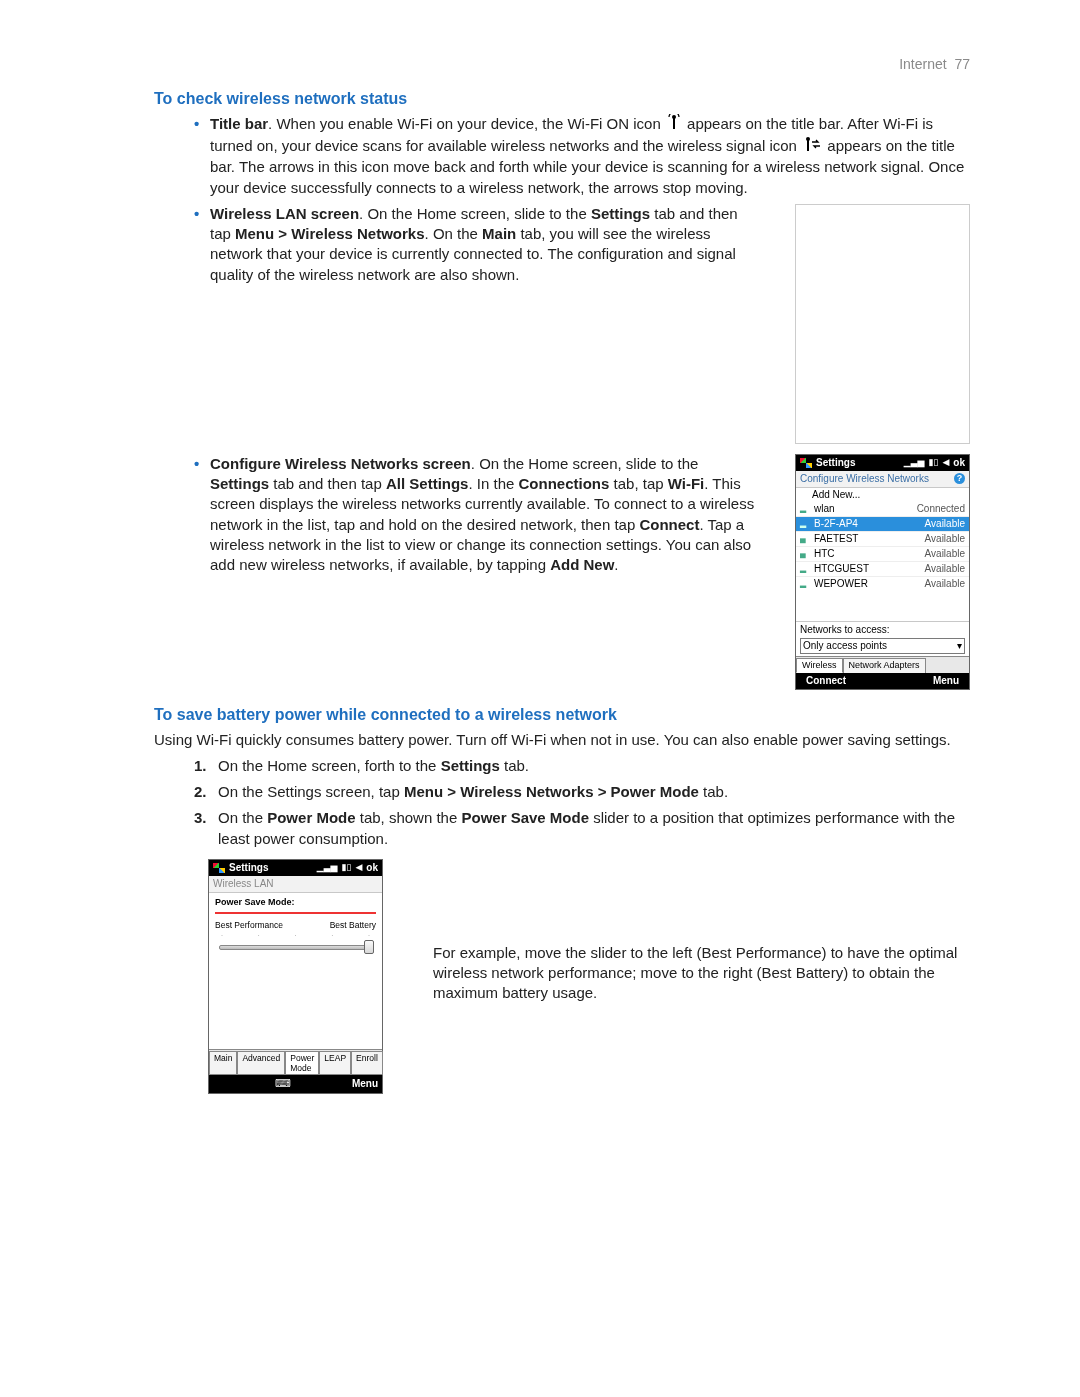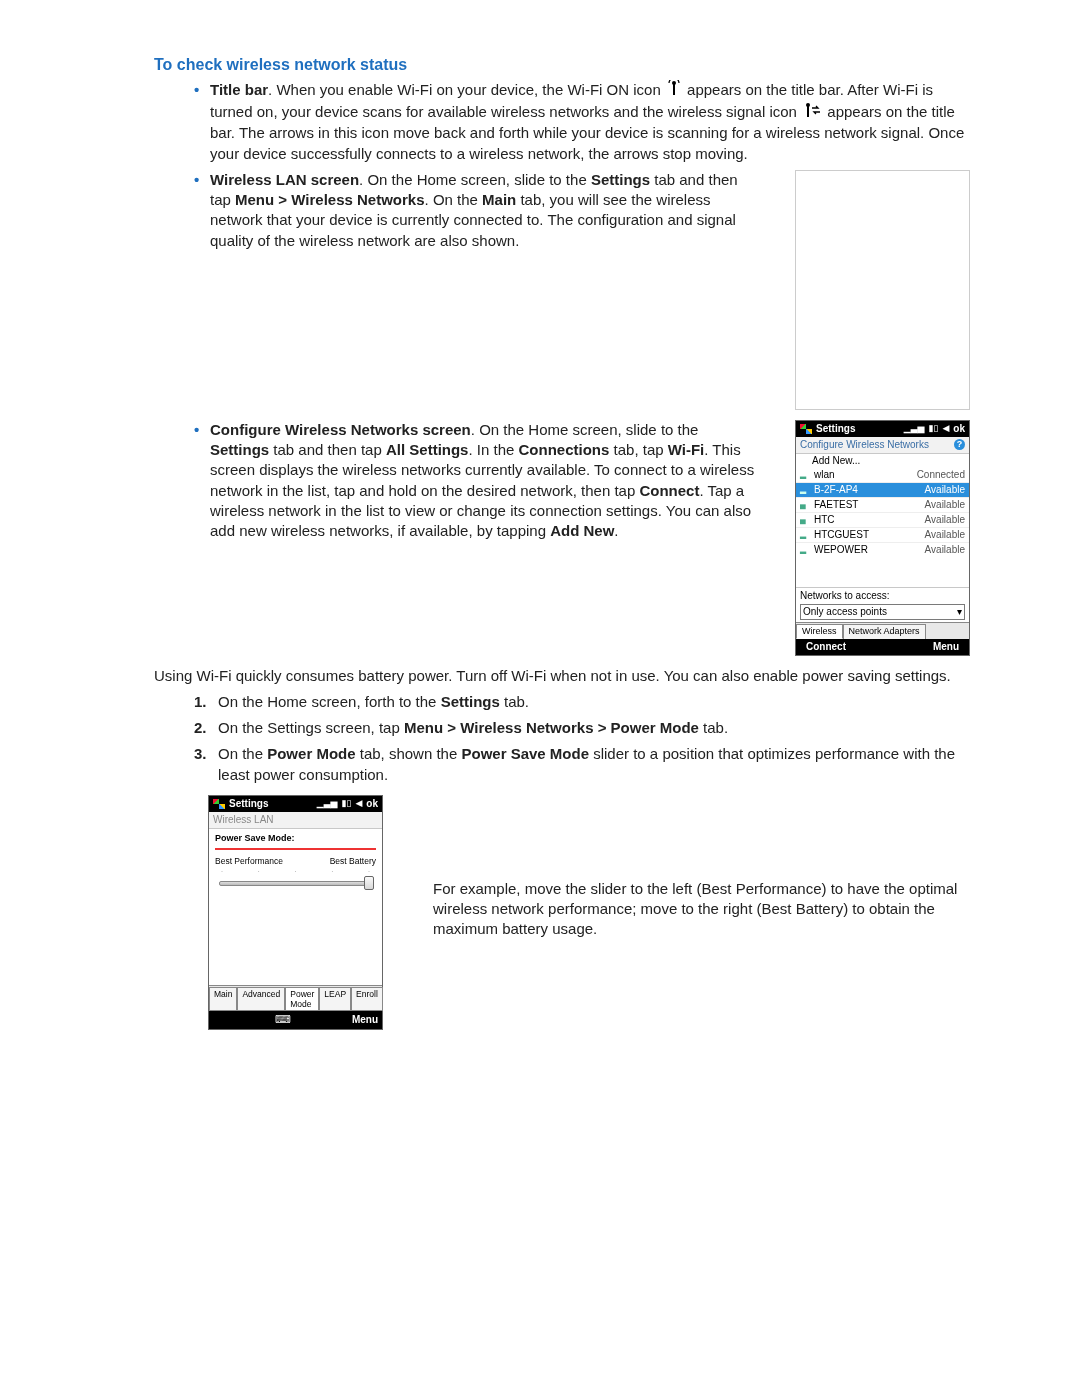--- a/index.html
+++ b/index.html
@@ -305,20 +305,23 @@
     flex: 1;
     padding-top: 84px;
     line-height: 1.35;
   }
 </style>
 </head>
 <body>
 
 <div class="page">
 
+  <div class="runhead">
+    <span>Internet</span>&nbsp;&nbsp;<span class="pg">77</span>
+  </div>
 
   <h3 class="sec">To check wireless network status</h3>
 
   <ul class="bullets">
     <li>
       <span class="bold">Title bar</span><span>. When you enable Wi-Fi on your device, the Wi-Fi ON icon </span>
       <span class="inline-icon">
         <svg width="14" height="16" viewBox="0 0 14 16">
             <circle cx="7" cy="3" r="2" fill="#000"></circle>
             <rect x="6" y="4" width="2" height="11" fill="#000"></rect>
@@ -420,20 +423,21 @@
         <div class="tab active">Wireless</div>
         <div class="tab">Network Adapters</div>
       </div>
       <div class="wm-softbar">
         <span>Connect</span>
         <span>Menu</span>
       </div>
     </div>
   </div>
 
+  <h3 class="sec" style="margin-top:16px;">To save battery power while connected to a wireless network</h3>
   <p class="body">Using Wi-Fi quickly consumes battery power. Turn off Wi-Fi when not in use. You can also enable power saving settings.</p>
 
   <ol class="steps">
     <li>
       <span>On the Home screen, forth to the </span><span class="bold">Settings</span><span> tab.</span>
     </li>
     <li>
       <span>On the Settings screen, tap </span><span class="bold">Menu &gt; Wireless Networks &gt; Power Mode</span><span> tab.</span>
     </li>
     <li>

